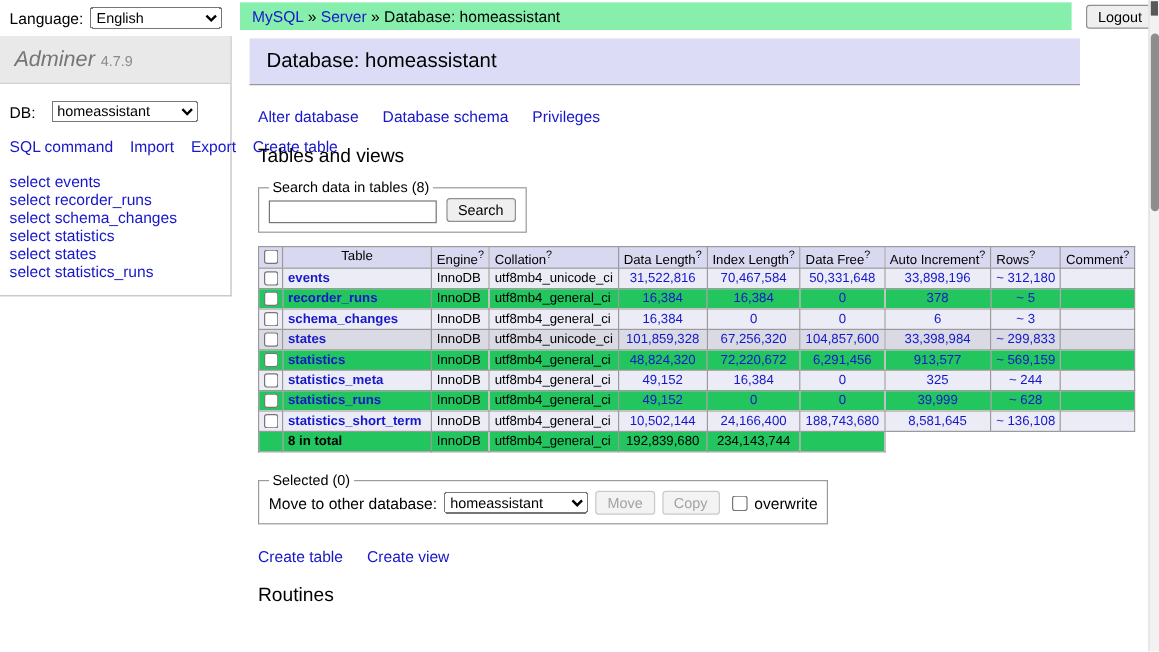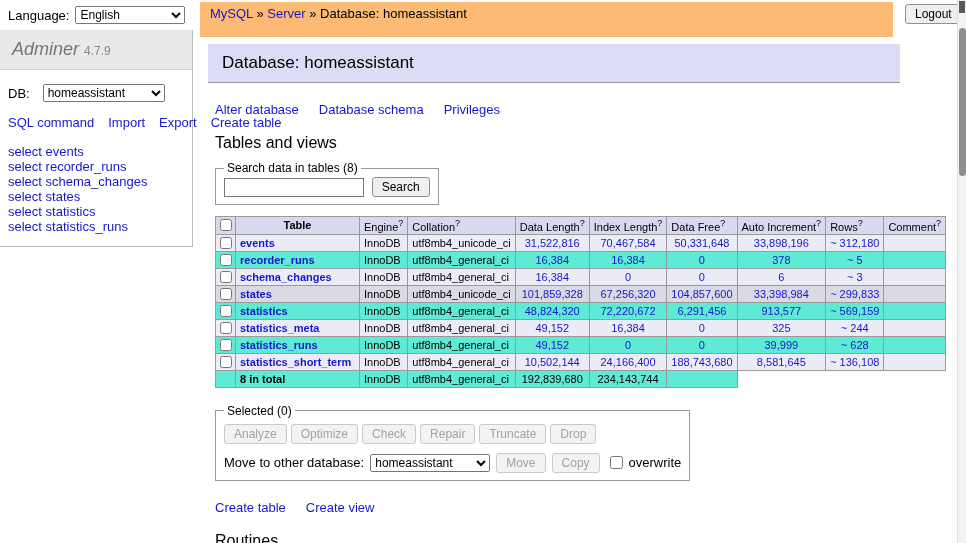--- a/index.html
+++ b/index.html
@@ -21,42 +21,42 @@
   .db-row{padding:14px 8px 2px;display:flex;align-items:center;gap:13px;}
   .db-row select{width:122px;font-size:12px;}
   .side-links{padding:10px 8px 0;width:186px;line-height:17px;}
   .side-links a{margin-right:14px;white-space:nowrap;}
   .table-links{padding:13px 8px 2px;line-height:15px;}
   .table-links a{display:block;font-size:13px;}
 
   
   #main{flex:1;margin-right:9px;}
   .top-row{display:flex;margin:2px 0 0 7px;align-items:flex-start;}
-  .breadcrumb{flex:1;background:#fdba74;padding:4px 10px;height:35px;font-size:13px;white-space:nowrap;}
+  .breadcrumb{flex:1;background:#86efac;padding:4px 10px;height:23px;font-size:13px;white-space:nowrap;}
   .sep{color:#000;}
   .logout-area{width:64px;padding:2px 0 0 12px;}
   h2{background:#dcdcf7;border-bottom:1px solid #999;font-weight:normal;font-size:17px;
      margin:7px 57px 0 15px;padding:9px 14px;}
   .content{padding:0 0 0 22px;}
   .links{margin:19px 0 0;}
   .links a{margin-right:20px;}
   h3{font-size:16px;font-weight:normal;margin:17px 0 0;}
 
   fieldset{border:1px solid #9a9a9a;margin:0;padding:2px 8px 7px;display:inline-block;}
   legend{font-size:12px;padding:0 3px;}
   .search-fs{margin-top:9px;}
   .search-fs input[type=text]{width:140px;height:19px;font-size:11px;border:1px solid #767676;margin-right:4px;}
 
   table.tables{border-collapse:collapse;margin-top:11px;table-layout:fixed;font-size:11px;}
   .tables th,.tables td{border:1px solid #9a9a9a;padding:1px 4px;height:17px;
        overflow:hidden;white-space:nowrap;}
   .tables thead th{background:#d8d9f0;font-weight:normal;text-align:left;}
-  .tables thead th.tname{text-align:center;font-weight:bold;}
+  .tables thead th.tname{text-align:center;font-weight:normal;}
   .tables td.num{text-align:center;}
-  .tables tbody tr{background:#5eead4;}
+  .tables tbody tr{background:#22c55e;}
   .tables tbody tr:nth-child(1),.tables tbody tr:nth-child(3),
   .tables tbody tr:nth-child(6),.tables tbody tr:nth-child(8){background:#ebecf5;}
   .tables tbody tr:nth-child(4){background:#d9dae3;}
   .tables a.tbl{font-weight:bold;}
   .tables th.check,.tables td.check{text-align:center;padding:0 2px;}
   .tables input[type=checkbox]{width:12px;height:12px;margin:1px;vertical-align:middle;}
   sup{font-size:9px;}
 
   .btn{font-family:inherit;font-size:12px;background:#efefef;border:1px solid #8f8f8f;
        border-radius:3px;padding:2px 9px;color:#000;cursor:pointer;}
@@ -96,22 +96,22 @@
         <span>DB:</span>
         <select>
           <option>homeassistant</option>
         </select>
       </div>
       <div class="side-links"><a>SQL command</a><a>Import</a><a>Export</a><a>Create table</a></div>
       <div class="table-links">
           <a>select events</a>
           <a>select recorder_runs</a>
           <a>select schema_changes</a>
+          <a>select statistics</a>
           <a>select states</a>
-          <a>select statistics</a>
           <a>select statistics_runs</a>
         </div>
     </div>
   </div>
 
   <div id="main">
     <div class="top-row">
       <div class="breadcrumb"><a>MySQL</a><span class="sep"> » </span><a>Server</a><span class="sep"> » </span><span>Database: homeassistant</span></div>
       <div class="logout-area">
         <button class="btn">Logout</button>
@@ -262,21 +262,20 @@
               <td>utf8mb4_general_ci</td>
               <td class="num">192,839,680</td>
               <td class="num">234,143,744</td>
               <td class="num"></td>
             </tr>
           </tbody>
       </table>
 
       <fieldset class="selected-fs">
         <legend>Selected (0)</legend>
-        <div class="btn-row"><button class="btn" disabled="">Analyze</button><button class="btn" disabled="">Optimize</button><button class="btn" disabled="">Check</button><button class="btn" disabled="">Repair</button><button class="btn" disabled="">Truncate</button><button class="btn" disabled="">Drop</button></div>
         <div class="move-row">
           <span>Move to other database:</span>
           <select>
             <option>homeassistant</option>
           </select>
           <button class="btn" disabled="">Move</button>
           <button class="btn" disabled="">Copy</button>
           <label>
             <input type="checkbox" style="">
             <span>overwrite</span>

